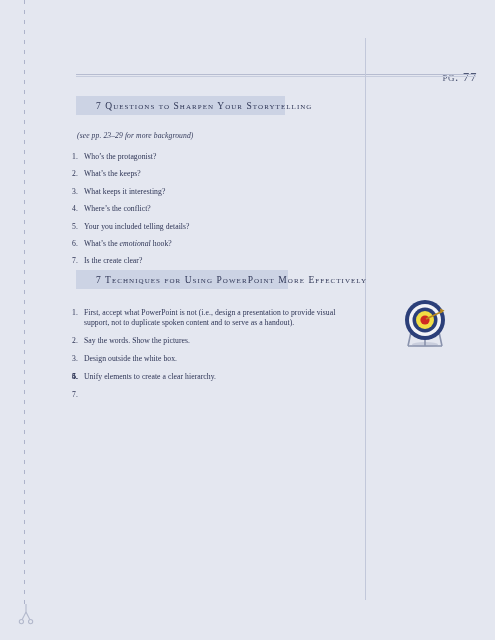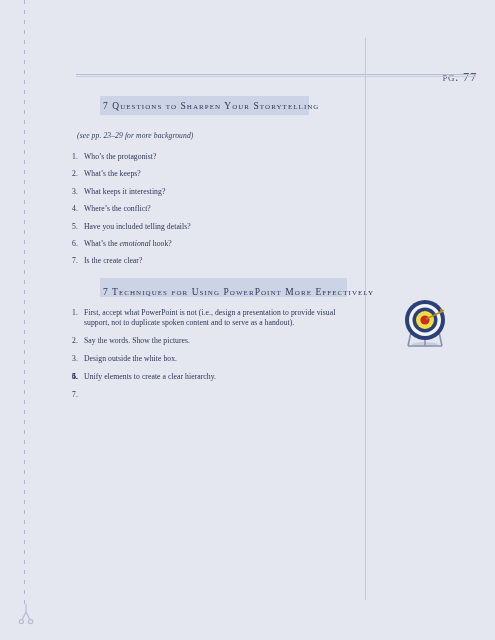--- a/index.html
+++ b/index.html
@@ -86,36 +86,35 @@
     background: #c2c8da;
   }
 
   
   .band {
     position: absolute;
     height: 19px;
     background: #ccd3e4;
     display: flex;
     align-items: center;
-    padding-left: 3px;
+    padding-left: 20px;
     box-sizing: border-box;
-    margin-left: 24px;
   }
   .band h2 {
     margin: 0;
     font-size: 9.5px;
     font-weight: normal;
     font-variant: small-caps;
     letter-spacing: 1.05px;
     color: #2f3656;
     white-space: nowrap;
     font-family: "Liberation Serif", serif;
   }
   #band-1 { left: 76px; top: 96px; width: 209px; }
-  #band-2 { left: 76px; top: 278px; width: 247px; align-items: flex-end; }
+  #band-2 { left: 76px; top: 270px; width: 212px; }
 
   
   .block { position: absolute; left: 72px; width: 285px; }
   #block-1 { top: 131px; }
   #block-2 { top: 308px; }
 
   .note {
     font-style: italic;
     font-size: 7.6px;
     color: #353c5c;
@@ -186,21 +185,21 @@
     <h2>7 Questions to Sharpen Your Storytelling</h2>
   </div>
 
   <div class="block" id="block-1">
     <p class="note">(see pp. 23–29 for more background)</p>
     <ol class="items" id="list-1">
         <li><span class="num">1.</span><span>Who’s the protagonist?</span></li>
         <li><span class="num">2.</span><span>What’s the keeps?</span></li>
         <li><span class="num">3.</span><span>What keeps it interesting?</span></li>
         <li><span class="num">4.</span><span>Where’s the conflict?</span></li>
-        <li><span class="num">5.</span><span>Have you included telling details?</span></li>
+        <li><span class="num">5.</span><span>Your you included telling details?</span></li>
         <li><span class="num">6.</span><span>What’s the <em>emotional</em> hook?</span></li>
         <li><span class="num">7.</span><span>Is the create clear?</span></li>
       </ol>
   </div>
 
   <div class="band" id="band-2">
     <h2>7 Techniques for Using PowerPoint More Effectively</h2>
   </div>
 
   <div class="block" id="block-2">

